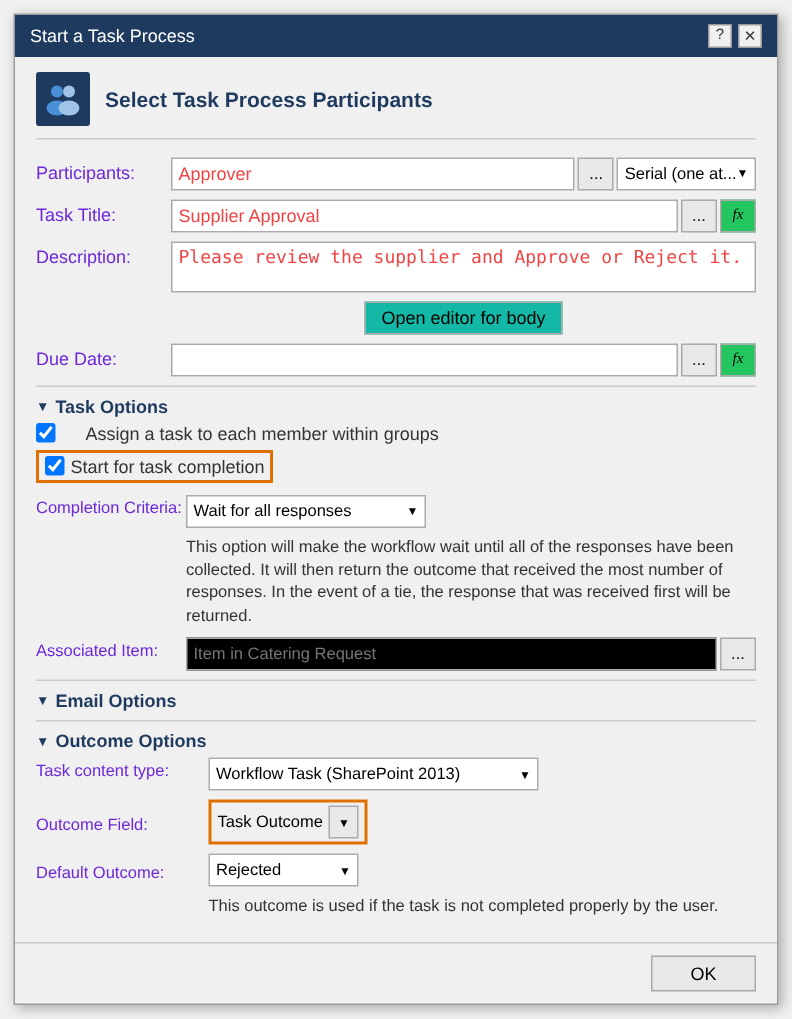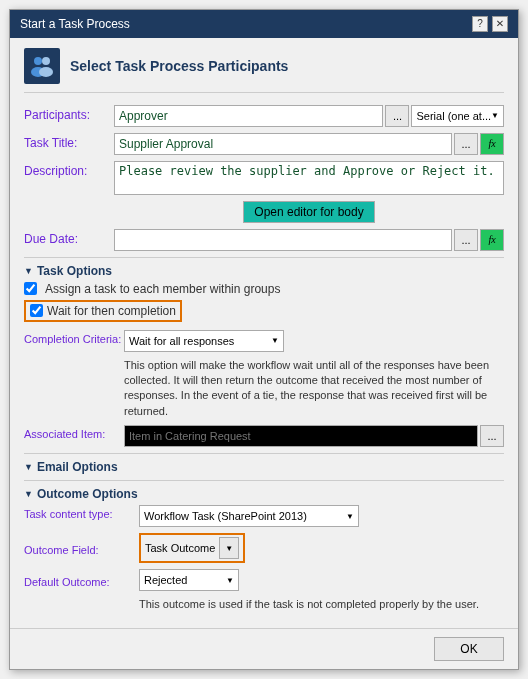--- a/index.html
+++ b/index.html
@@ -88,21 +88,21 @@
       gap: 2px;
       align-items: center;
     }
     .text-input {
       flex: 1;
       height: 22px;
       border: 1px solid #aaa;
       background: white;
       padding: 2px 4px;
       font-size: 12px;
-      color: #14532d;
+      color: #ef4444;
     }
     .text-input.disabled {
       background: #000000;
       color: #888;
     }
     .small-btn {
       height: 22px;
       width: 24px;
       border: 1px solid #aaa;
       background: #e8e8e8;
@@ -162,21 +162,21 @@
       display: flex;
       align-items: center;
       gap: 4px;
       margin: 6px 0 4px 0;
       color: #1e3a5f;
       font-weight: bold;
     }
     .checkbox-row {
       display: flex;
       align-items: center;
-      gap: 8px;
+      gap: 20px;
       margin-bottom: 4px;
     }
     .checkbox-label {
       font-size: 12px;
       color: #333;
     }
     .highlighted-checkbox-row {
       display: flex;
       align-items: center;
       gap: 4px;
@@ -299,21 +299,21 @@
     </div>
 
     <div class="checkbox-row">
       <input type="checkbox" checked="" style="">
       <span class="checkbox-label">Assign a task to each member within groups</span>
     </div>
 
     <div style="margin-bottom:4px;">
       <span class="highlighted-checkbox-row">
         <input type="checkbox" checked="" style="">
-        <span class="checkbox-label">Wait for then completion</span>
+        <span class="checkbox-label">Start for task completion</span>
       </span>
     </div>
 
     <div class="form-row">
       <span class="form-label" style="width:100px; font-size:11px;">Completion Criteria:</span>
       <div class="form-control-group">
         <div class="custom-select" style="min-width:160px;">
           <span style="font-size:11px;">Wait for all responses</span>
           <span style="font-size:8px;">▼</span>
         </div>

